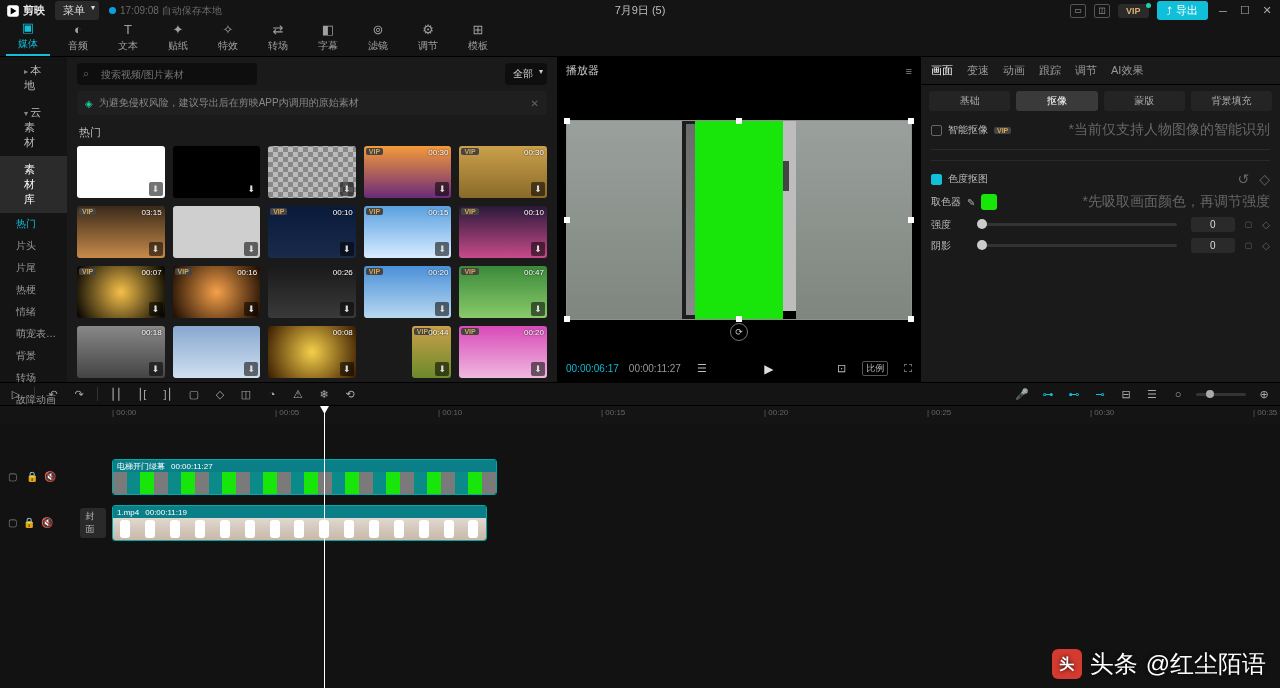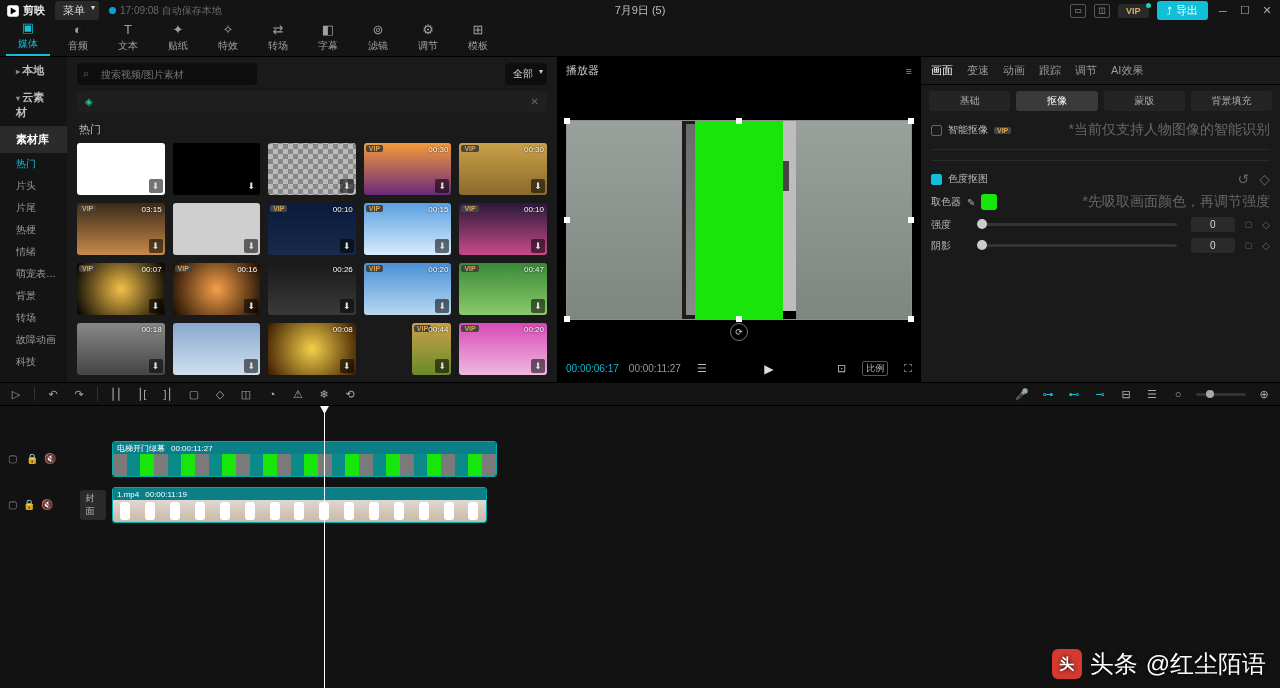--- a/index.html
+++ b/index.html
@@ -26,21 +26,21 @@
 #tooltabs .tab { width:44px; display:flex; flex-direction:column; align-items:center; gap:2px; color:#a0a0a0; padding-bottom:3px;}
 #tooltabs .tab.active{ color:#12bfd9; border-bottom:2px solid #12bfd9;}
 #tooltabs .tab .ic{font-size:13px;width:16px;height:16px;display:flex;align-items:center;justify-content:center;}
 #tooltabs .tab span{font-size:10px;}
 
 
 #mainrow { display:flex; height:325px; background:#1a1a1a;}
 
 #media { width:557px; display:flex; background:#1a1a1a;}
 #media-cats { width:67px; background:#141414; display:flex; flex-direction:column;}
-#media-cats .cat{ padding:6px 16px; font-size:11px; color:#bdbdbd; position:relative; cursor:pointer;font-weight:bold;}
+#media-cats .cat{ padding:6px 24px; font-size:11px; color:#bdbdbd; position:relative; cursor:pointer;}
 #media-cats .cat.collapse:before{content:"▸ ";font-size:8px;color:#888;}
 #media-cats .cat.open:before{content:"▾ ";font-size:8px;color:#888;}
 #media-cats .cat.active{ background:#2b2b2b; color:#fff;}
 #media-cats .sub{ padding:4px 8px 4px 16px; font-size:10px; color:#9a9a9a;}
 #media-cats .sub.sel{ color:#12bfd9;}
 #media-body { flex:1; display:flex; flex-direction:column; padding:6px 10px 0 10px; overflow:hidden;}
 #searchrow{display:flex; gap:6px; margin-bottom:6px;}
 #search{flex:1; background:#0e0e0e; border:none; border-radius:4px; height:22px; padding:0 24px; color:#ccc; font-size:10px;}
 #search-wrap{flex:1;position:relative;}
 #search-wrap .sicon{position:absolute;left:6px;top:4px;color:#666;font-size:11px;}
@@ -231,20 +231,21 @@
     <div id="media-body">
       <div id="searchrow">
         <div id="search-wrap">
           <span class="sicon">⌕</span>
           <input id="search" placeholder="搜索视频/图片素材" style="">
         </div>
         <div id="all-dd">全部</div>
       </div>
       <div id="tip">
         <span style="color:#1fc79a">◈</span>
+        <span>为避免侵权风险，建议导出后在剪映APP内调用的原始素材</span>
         <span class="x">✕</span>
       </div>
       <div id="hotlabel">热门</div>
       <div id="thumbs">
           <div class="thumb" style="background: rgb(255, 255, 255);">
             <span class="dl">⬇</span>
           </div>
           <div class="thumb" style="background: rgb(0, 0, 0);">
             <span class="dl">⬇</span>
           </div>
@@ -462,20 +463,30 @@
   <span class="tbtn">⊟</span>
   <span class="tbtn">☰</span>
   <span class="tbtn">○</span>
   <span style="width:50px;height:3px;background:#333;border-radius:2px;position:relative">
       <span style="position:absolute;left:20%;top:-3px;width:8px;height:8px;background:#aaa;border-radius:50%"></span>
     </span>
   <span class="tbtn">⊕</span>
 </div>
 
 <div id="timeline">
+  <div id="ruler">
+      <span class="tick" style="left: 112px;">| 00:00</span>
+      <span class="tick" style="left: 275px;">| 00:05</span>
+      <span class="tick" style="left: 438px;">| 00:10</span>
+      <span class="tick" style="left: 601px;">| 00:15</span>
+      <span class="tick" style="left: 764px;">| 00:20</span>
+      <span class="tick" style="left: 927px;">| 00:25</span>
+      <span class="tick" style="left: 1090px;">| 00:30</span>
+      <span class="tick" style="left: 1253px;">| 00:35</span>
+    </div>
   <div id="tracks">
     <div class="track" style="height:30px"></div>
     <div class="track">
       <div class="track-head">
         <span class="ic">▢</span>
         <span class="ic">🔒</span>
         <span class="ic">🔇</span>
       </div>
       <div class="track-lane" id="lane0">
           <div class="clip green" style="left: 6px; width: 385px;">

